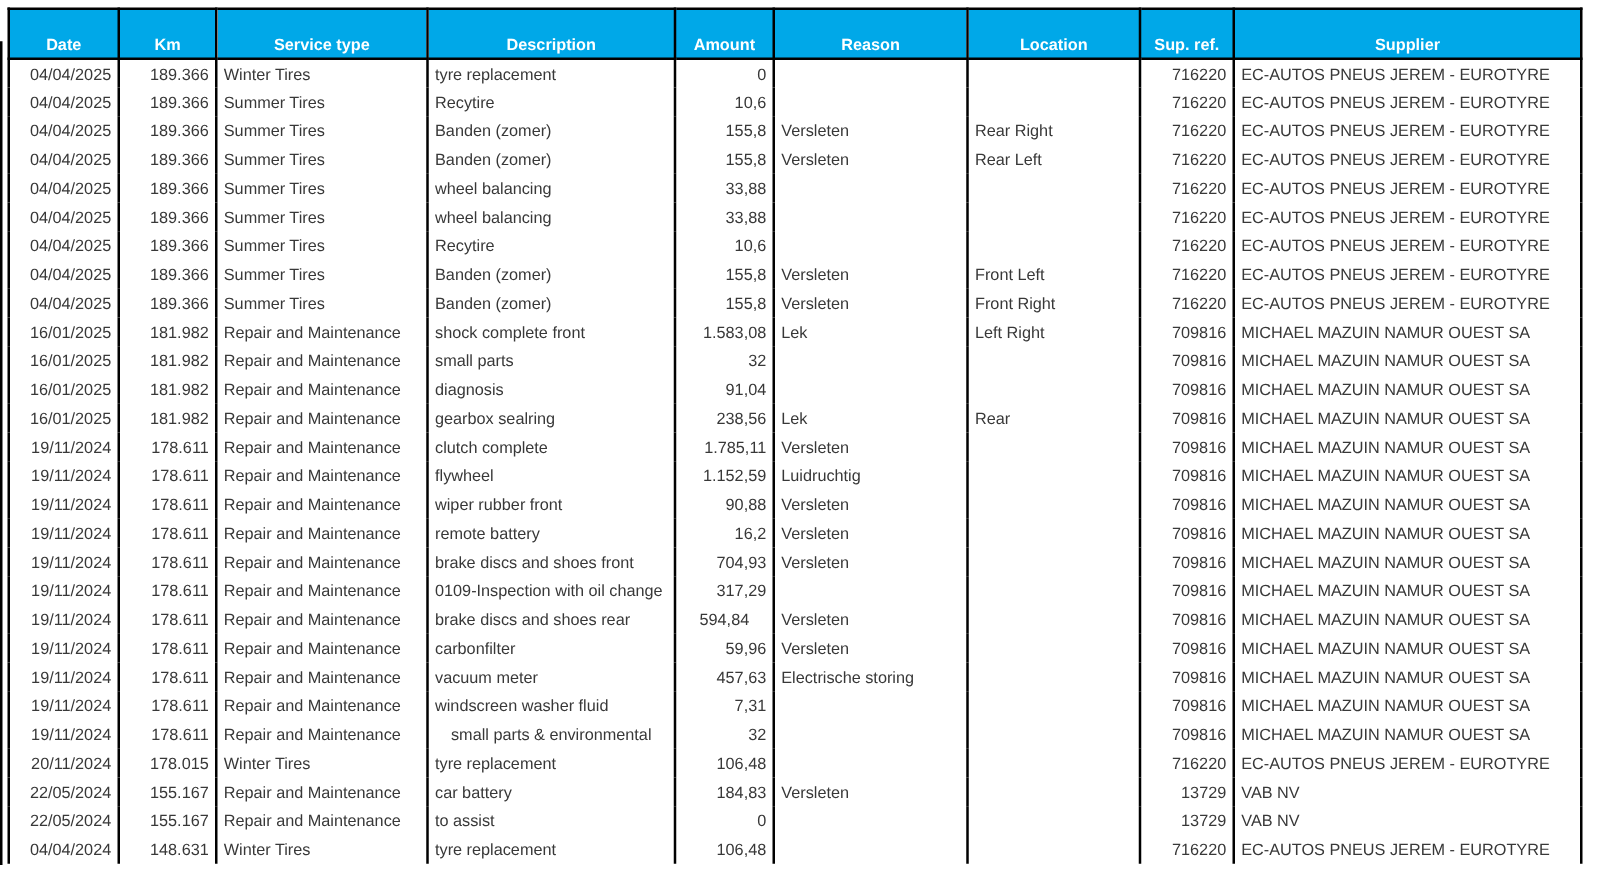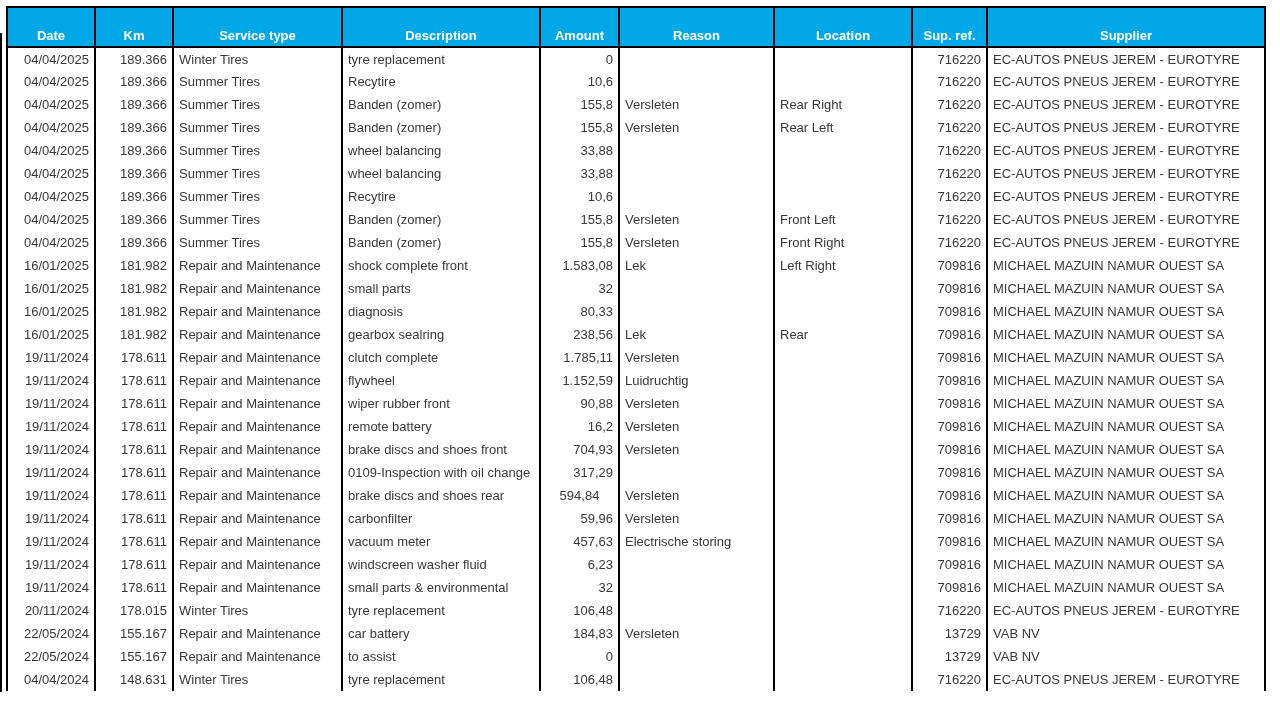--- a/index.html
+++ b/index.html
@@ -211,21 +211,21 @@
           <td style="text-align: left;"></td>
           <td style="text-align: left;"></td>
           <td style="text-align: right;">709816</td>
           <td style="text-align: left;">MICHAEL MAZUIN NAMUR OUEST SA</td>
         </tr>
         <tr>
           <td style="text-align: right;">16/01/2025</td>
           <td style="text-align: right;">181.982</td>
           <td style="text-align: left;">Repair and Maintenance</td>
           <td style="text-align: left;">diagnosis</td>
-          <td style="text-align: right;">80,33</td>
+          <td style="text-align: right;">91,04</td>
           <td style="text-align: left;"></td>
           <td style="text-align: left;"></td>
           <td style="text-align: right;">709816</td>
           <td style="text-align: left;">MICHAEL MAZUIN NAMUR OUEST SA</td>
         </tr>
         <tr>
           <td style="text-align: right;">16/01/2025</td>
           <td style="text-align: right;">181.982</td>
           <td style="text-align: left;">Repair and Maintenance</td>
           <td style="text-align: left;">gearbox sealring</td>
@@ -332,31 +332,31 @@
           <td style="text-align: left;">Electrische storing</td>
           <td style="text-align: left;"></td>
           <td style="text-align: right;">709816</td>
           <td style="text-align: left;">MICHAEL MAZUIN NAMUR OUEST SA</td>
         </tr>
         <tr>
           <td style="text-align: right;">19/11/2024</td>
           <td style="text-align: right;">178.611</td>
           <td style="text-align: left;">Repair and Maintenance</td>
           <td style="text-align: left;">windscreen washer fluid</td>
-          <td style="text-align: right;">6,23</td>
-          <td style="text-align: left;"></td>
-          <td style="text-align: left;"></td>
-          <td style="text-align: right;">709816</td>
-          <td style="text-align: left;">MICHAEL MAZUIN NAMUR OUEST SA</td>
-        </tr>
-        <tr>
-          <td style="text-align: right;">19/11/2024</td>
-          <td style="text-align: right;">178.611</td>
-          <td style="text-align: left;">Repair and Maintenance</td>
-          <td style="text-align: left; margin-left: 12px;">small parts &amp; environmental</td>
+          <td style="text-align: right;">7,31</td>
+          <td style="text-align: left;"></td>
+          <td style="text-align: left;"></td>
+          <td style="text-align: right;">709816</td>
+          <td style="text-align: left;">MICHAEL MAZUIN NAMUR OUEST SA</td>
+        </tr>
+        <tr>
+          <td style="text-align: right;">19/11/2024</td>
+          <td style="text-align: right;">178.611</td>
+          <td style="text-align: left;">Repair and Maintenance</td>
+          <td style="text-align: center; margin-left: 12px;">small parts &amp; environmental</td>
           <td style="text-align: right;">32</td>
           <td style="text-align: left;"></td>
           <td style="text-align: left;"></td>
           <td style="text-align: right;">709816</td>
           <td style="text-align: left;">MICHAEL MAZUIN NAMUR OUEST SA</td>
         </tr>
         <tr>
           <td style="text-align: right;">20/11/2024</td>
           <td style="text-align: right;">178.015</td>
           <td style="text-align: left;">Winter Tires</td>

